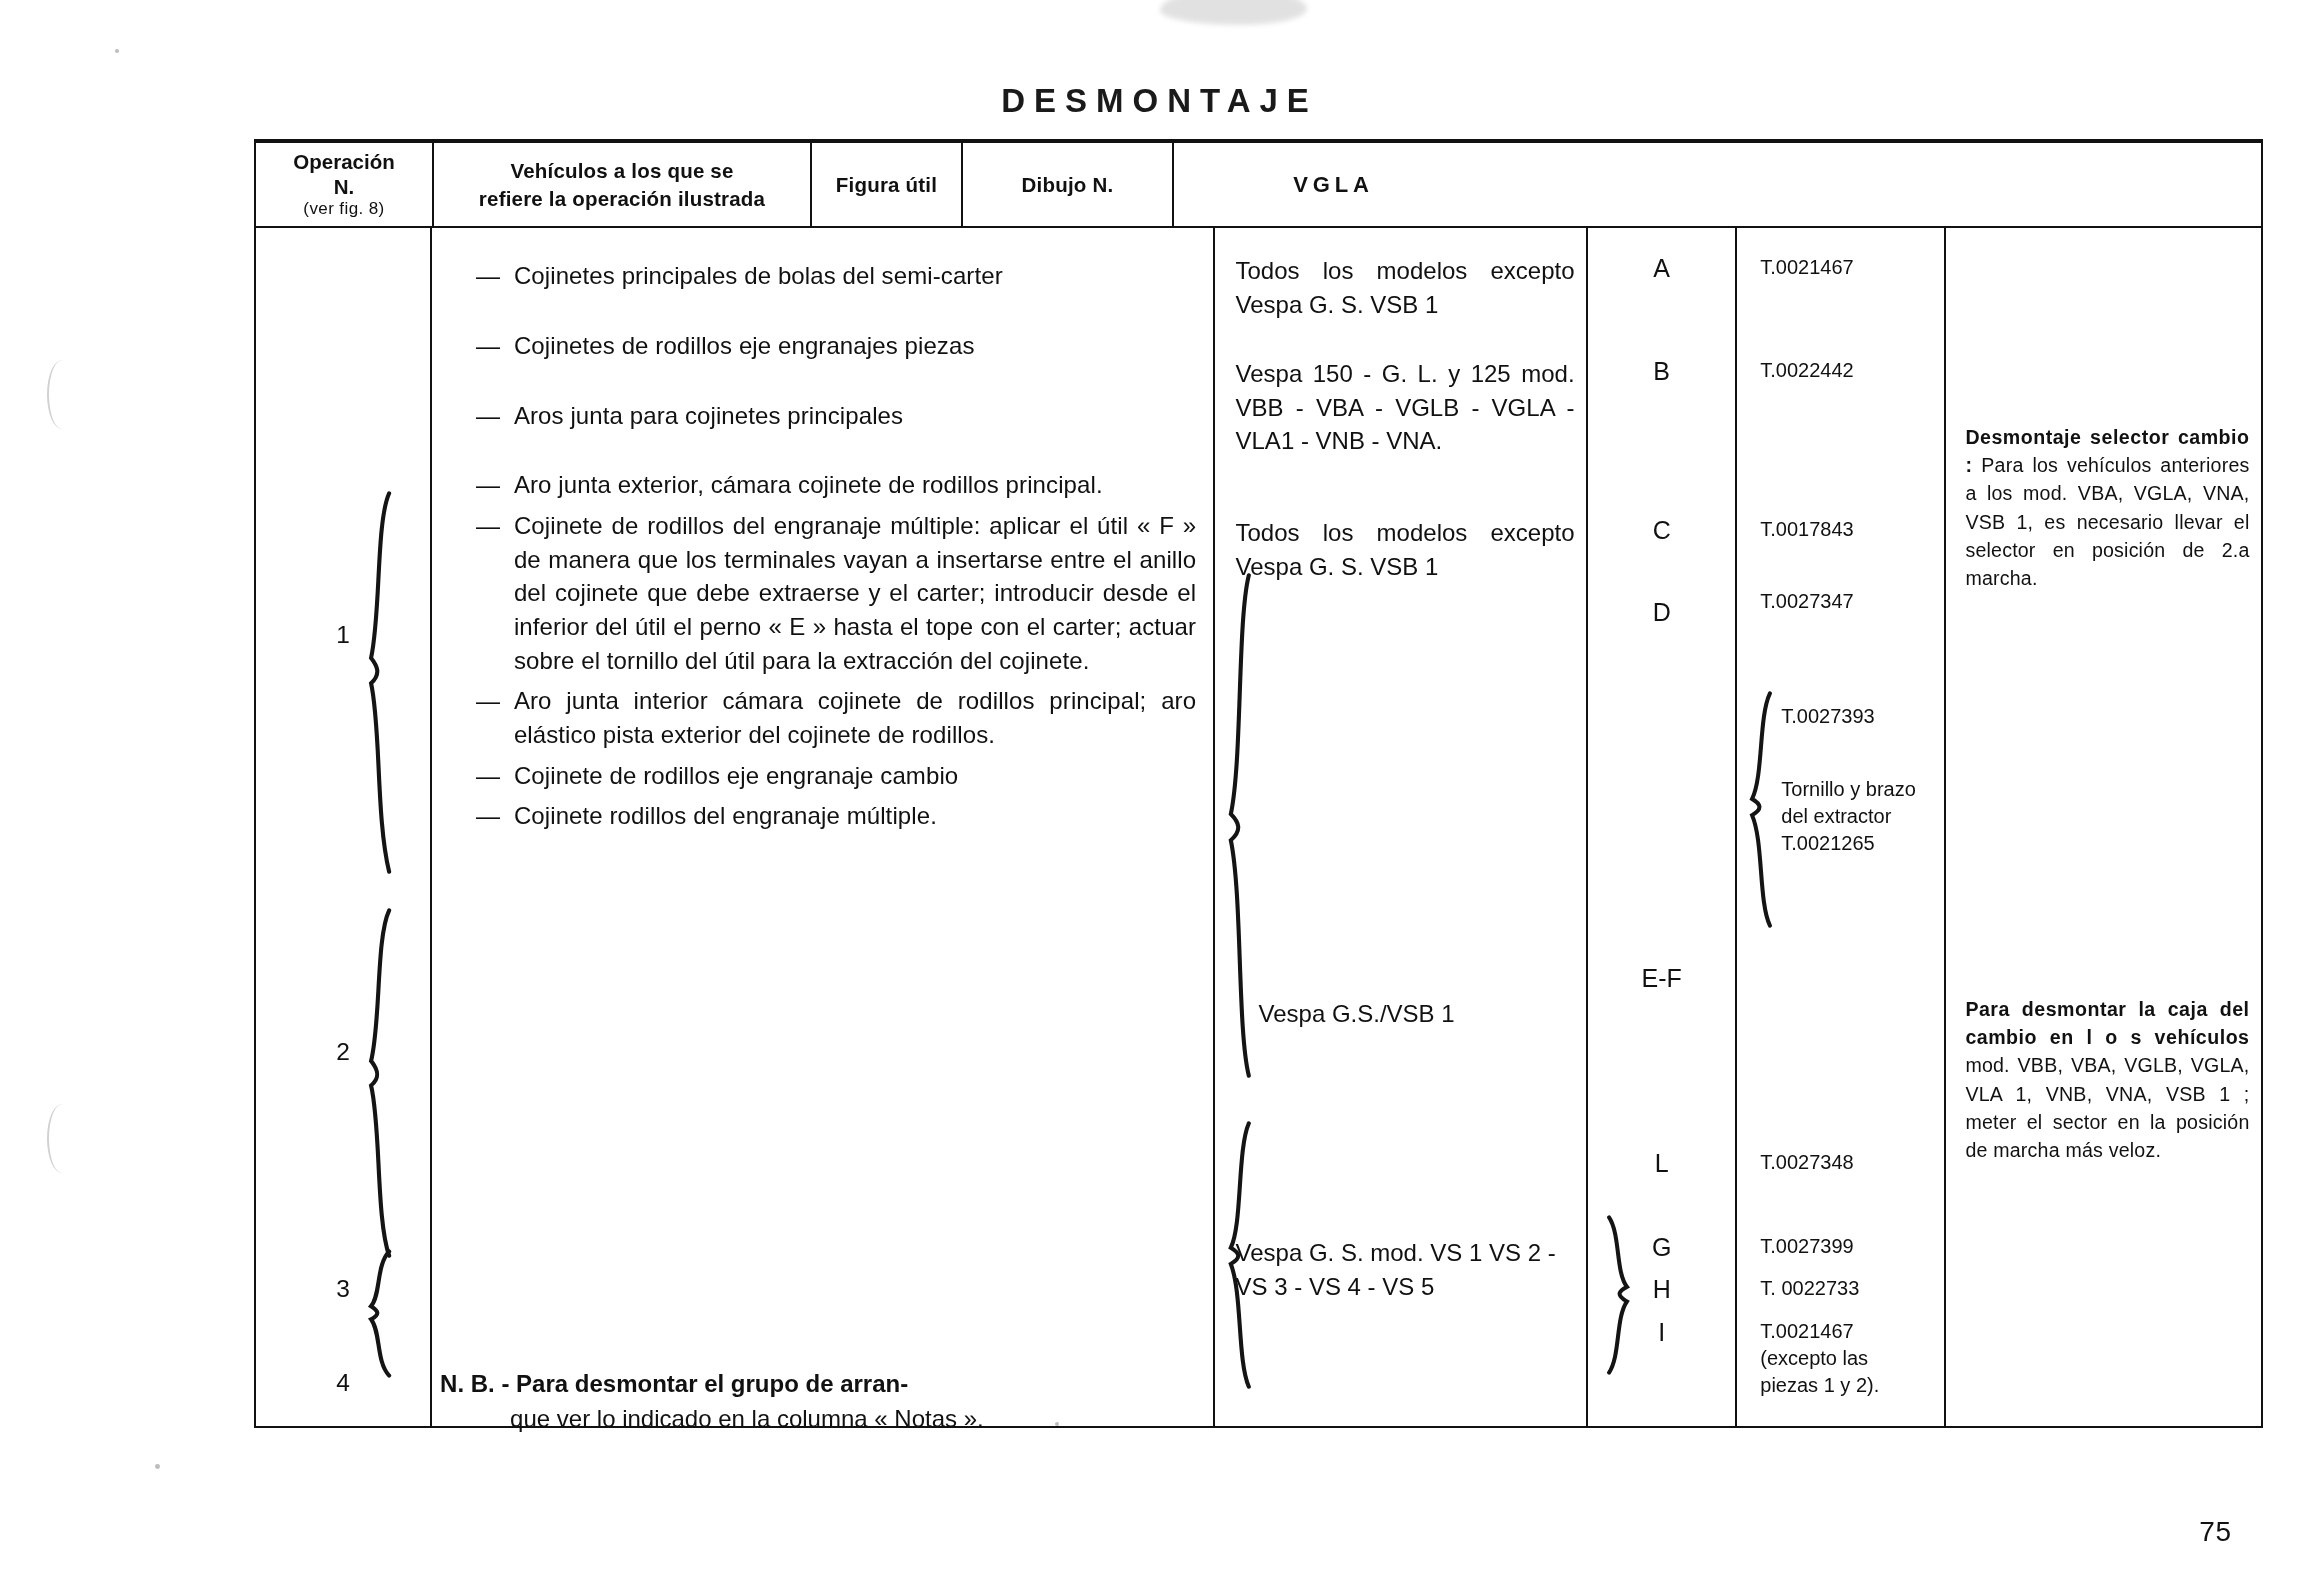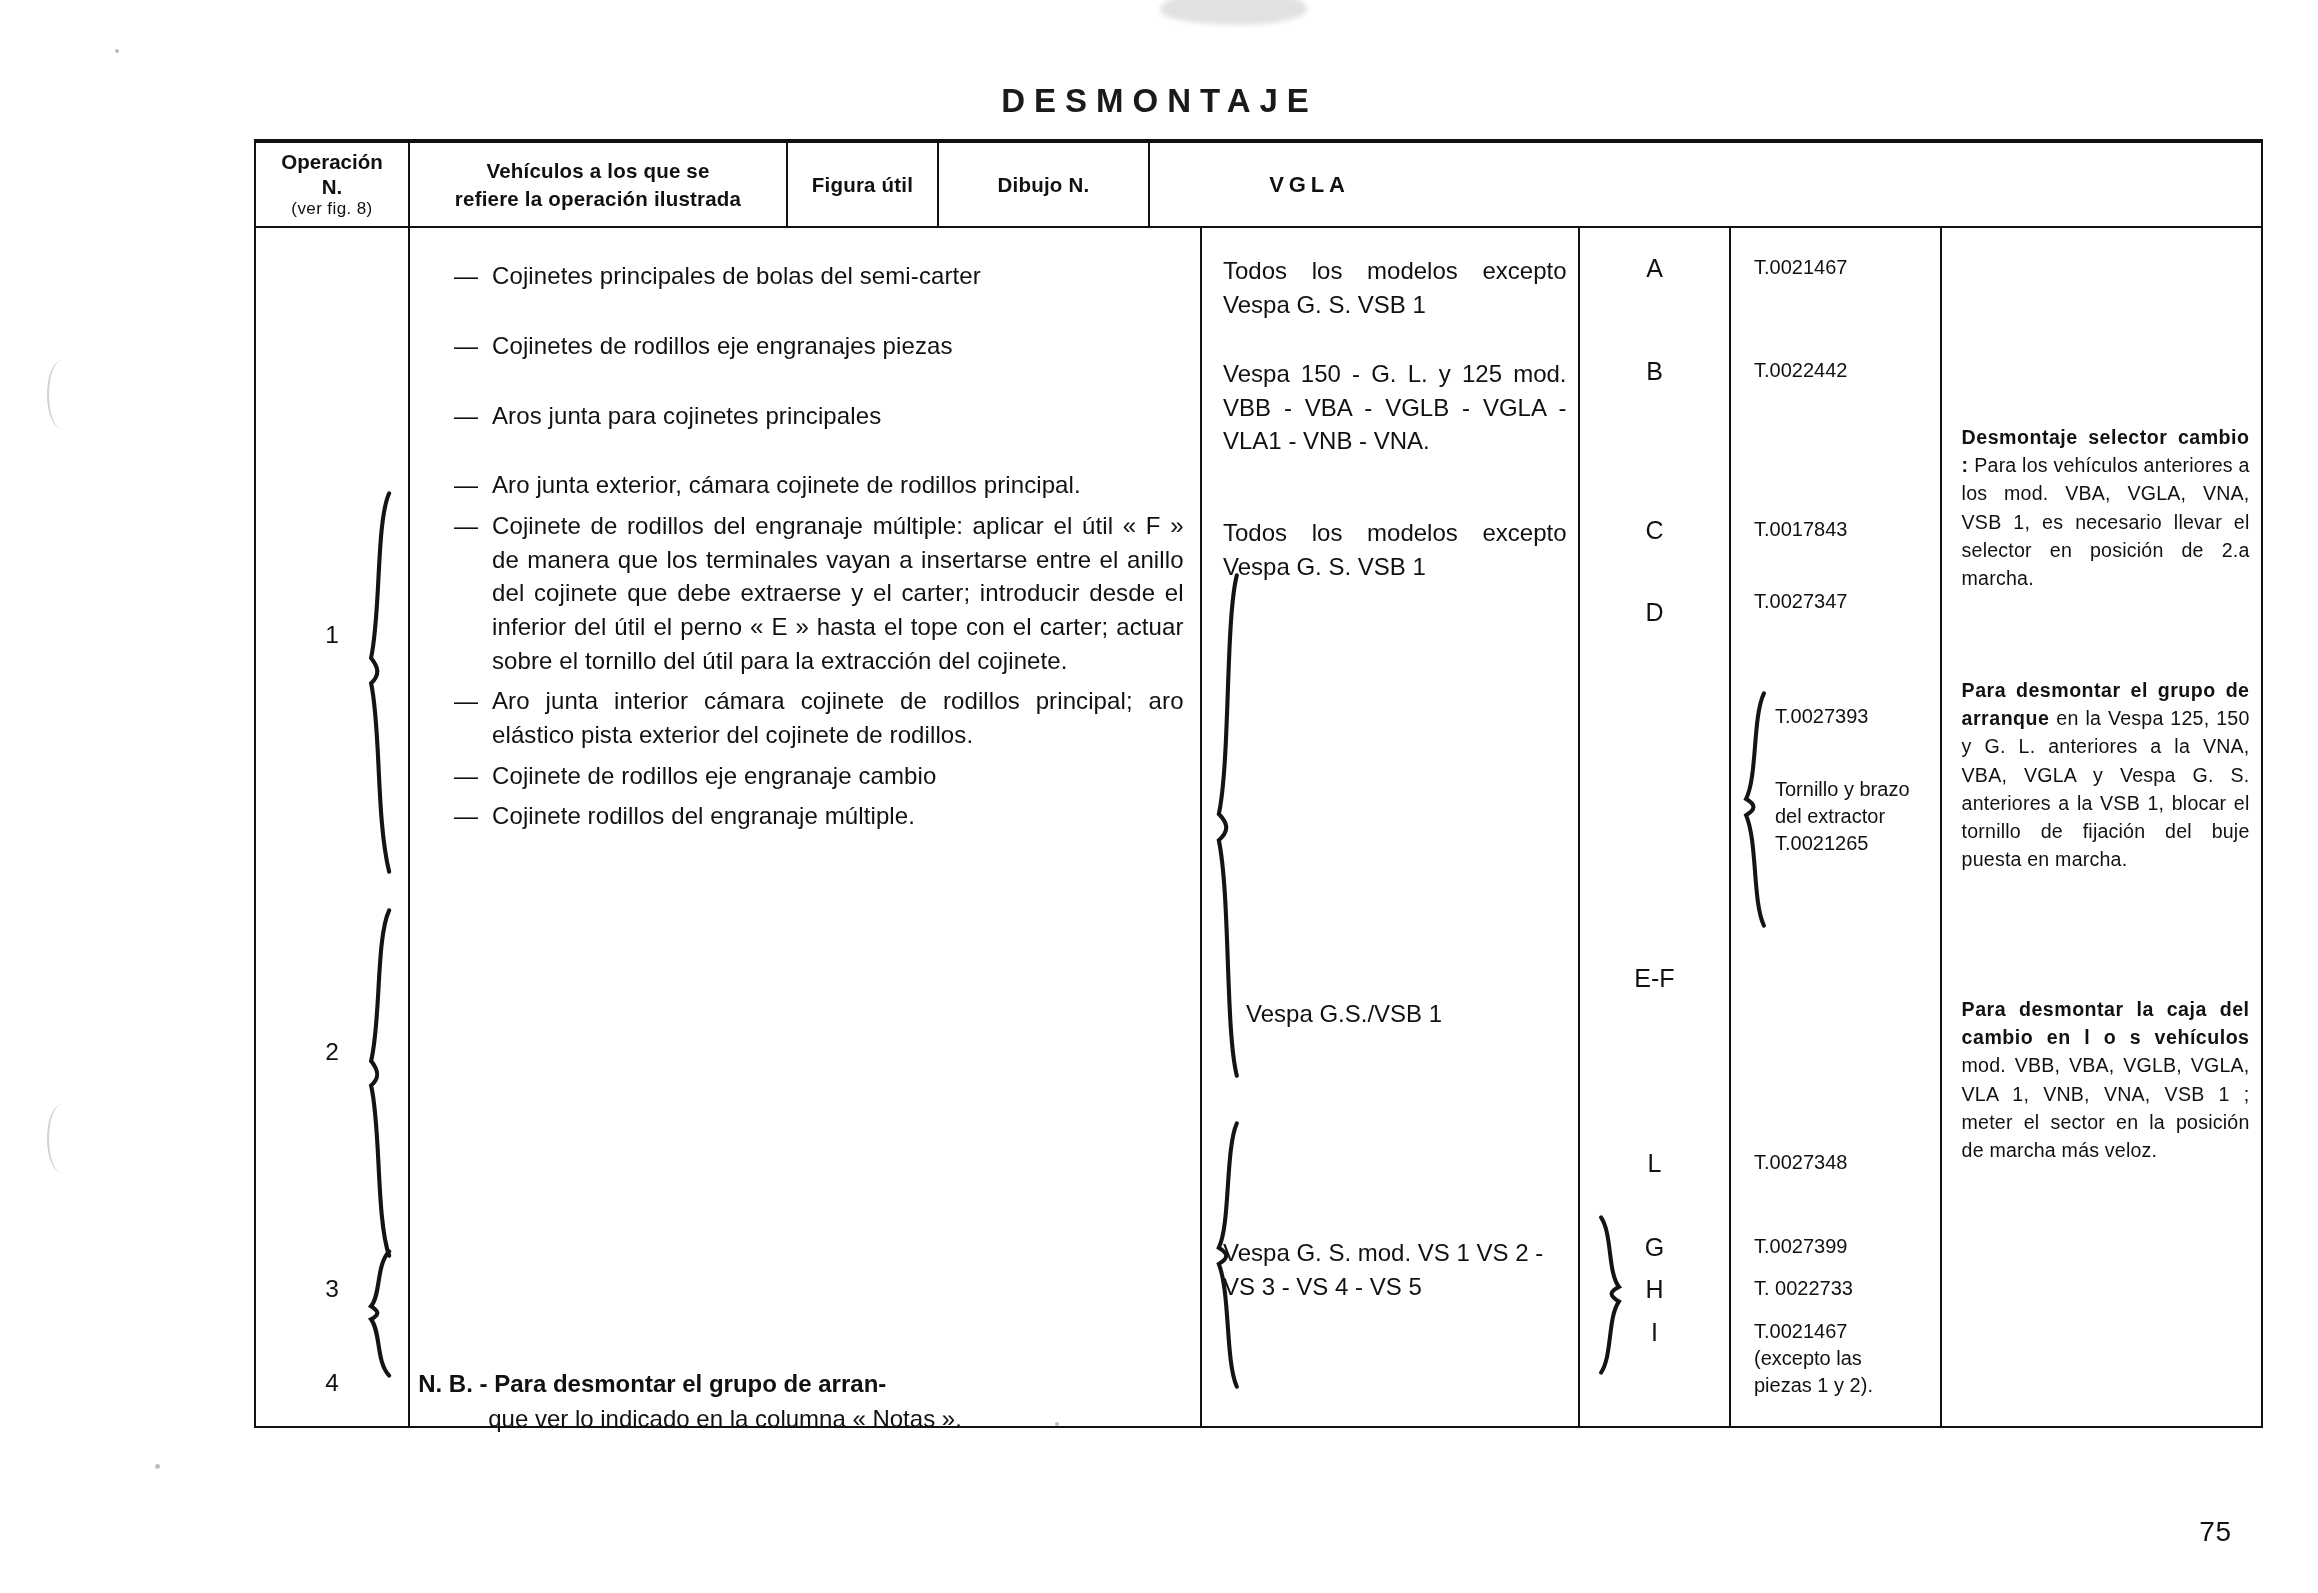--- a/index.html
+++ b/index.html
@@ -74,21 +74,21 @@
   }
   .tbody {
     display: flex;
     flex: 1 1 auto;
     min-height: 0;
   }
 
   .col { box-sizing: border-box; position: relative; }
   .col + .col { border-left: 2.5px solid #111; }
 
-  .c-op    { width: 152px; }
+  .c-op    { width: 176px; }
   .c-desc  { width: 792px; }
   .c-veh   { width: 378px; }
   .c-fig   { width: 151px; }
   .c-draw  { width: 211px; }
   .c-notes { width: 321px; }
 
   .thead .col {
     display: flex;
     align-items: center;
     justify-content: center;
@@ -433,24 +433,20 @@
           <path d="M32 3 C18 32 24 104 10 132 C20 138 24 144 10 152 C24 184 18 258 32 287" stroke-width="5"></path>
         </svg>
       </div>
     </div>
 
     <div class="col c-notes">
       <div class="note-block nb1">
         <b>Desmontaje selector cambio :</b>
         <span>Para los vehículos anteriores a los mod. VBA, VGLA, VNA, VSB 1, es necesario llevar el selector en posición de 2.a marcha.</span>
       </div>
-      <div class="note-block nb2">
-        <b>Para desmontar el grupo de arranque</b>
-        <span>en la Vespa 125, 150 y G. L. anteriores a la VNA, VBA, VGLA y Vespa G. S. anteriores a la VSB 1, blocar el tornillo de fijación del buje puesta en marcha.</span>
-      </div>
       <div class="note-block nb3">
         <b class="note-wide">Para desmontar la caja del cambio en l o s vehículos</b>
         <span>mod. VBB, VBA, VGLB, VGLA, VLA 1, VNB, VNA, VSB 1 ; meter el sector en la posición de marcha más veloz.</span>
       </div>
     </div>
 
   </div>
 </div>
 
 <div class="page-num">75</div>

